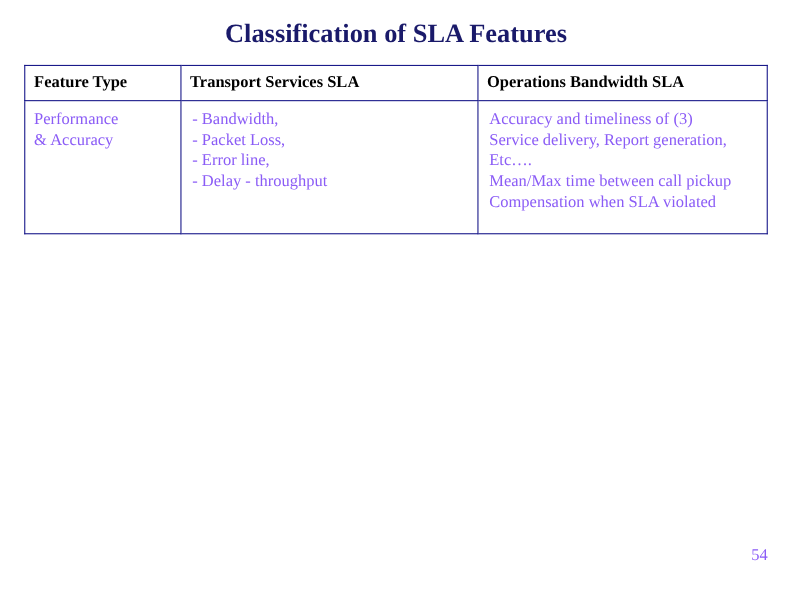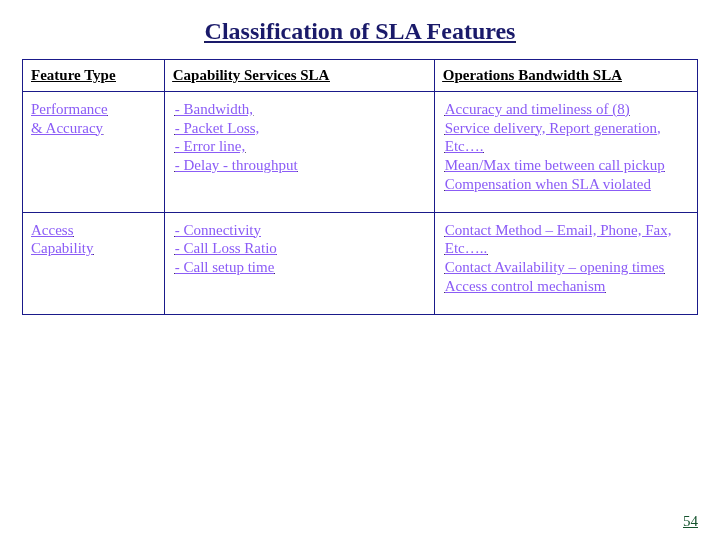--- a/index.html
+++ b/index.html
@@ -1,15 +1,15 @@
 <!DOCTYPE html>
 <html><head>
 <meta charset="utf-8">
 <style>
-  * { box-sizing: border-box; text-decoration: underline; }
+  * { box-sizing: border-box; }
   body {
     margin: 0;
     width: 720px;
     height: 540px;
     background: #fff;
     font-family: Georgia, 'Times New Roman', serif;
     color: #000;
     position: relative;
   }
   .slide {
@@ -48,65 +48,54 @@
   }
   td.feature {
     padding: 8px 6px 18px 8px;
   }
   .pre {
     white-space: pre-line;
   }
   .pagenum {
     position: absolute;
     right: 22px;
-    bottom: 10px;
+    bottom: 26px;
     font-size: 15px;
-    color: #14532d;
+    color: #8b5cf6;
   }
 </style>
 </head>
 <body>
 
 <div class="slide">
   <div class="title">Classification of SLA Features</div>
   <table>
     <colgroup>
       <col class="c1">
         <col class="c2">
         <col class="c3">
     </colgroup>
     <thead>
       <tr>
         <th>Feature Type</th>
-        <th>Capability Services SLA</th>
+        <th>Transport Services SLA</th>
         <th>Operations Bandwidth SLA</th>
       </tr>
     </thead>
     <tbody>
       <tr>
         <td class="feature pre">Performance
 &amp; Accuracy</td>
         <td class="pre"> - Bandwidth,
  - Packet Loss,
  - Error line,
  - Delay - throughput</td>
-        <td class="pre">Accuracy and timeliness of (8)
+        <td class="pre">Accuracy and timeliness of (3)
 Service delivery, Report generation,
 Etc….
 Mean/Max time between call pickup
 Compensation when SLA violated</td>
-      </tr>
-      <tr>
-        <td class="feature pre">Access
-Capability</td>
-        <td class="pre">  - Connectivity
-  - Call Loss Ratio
-  - Call setup time</td>
-        <td class="pre">Contact Method – Email, Phone, Fax,
-Etc…..
-Contact Availability – opening times
-Access control mechanism</td>
       </tr>
     </tbody>
   </table>
 </div>
 
 <div class="pagenum">54</div>
 
 </body></html>

